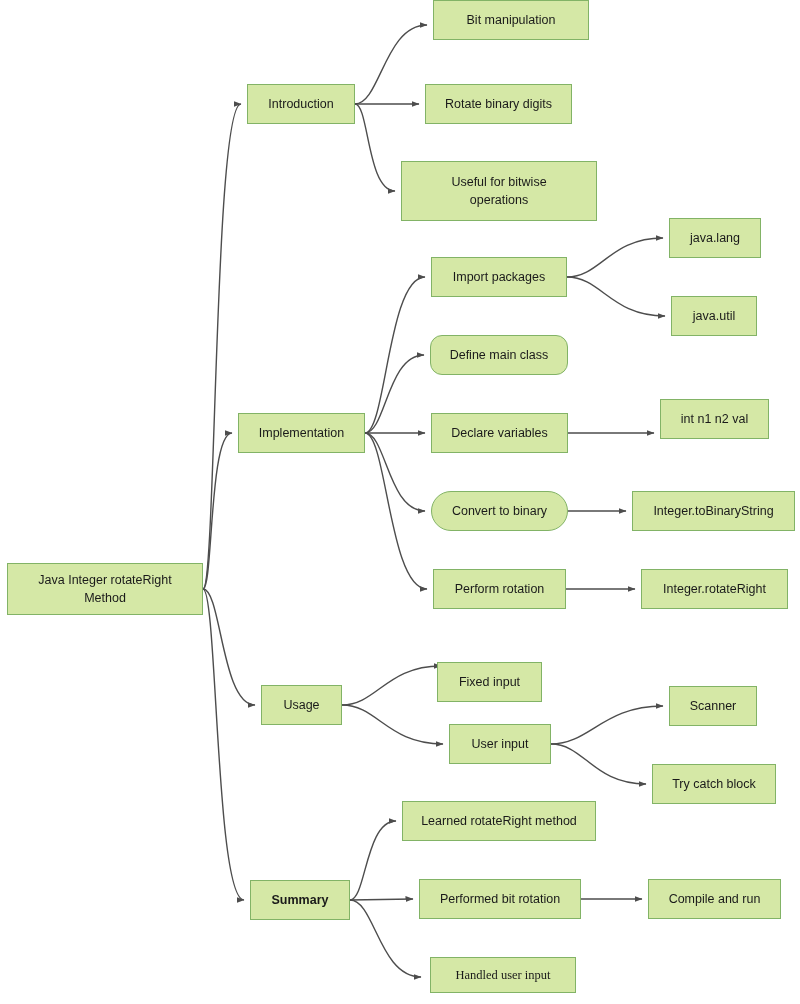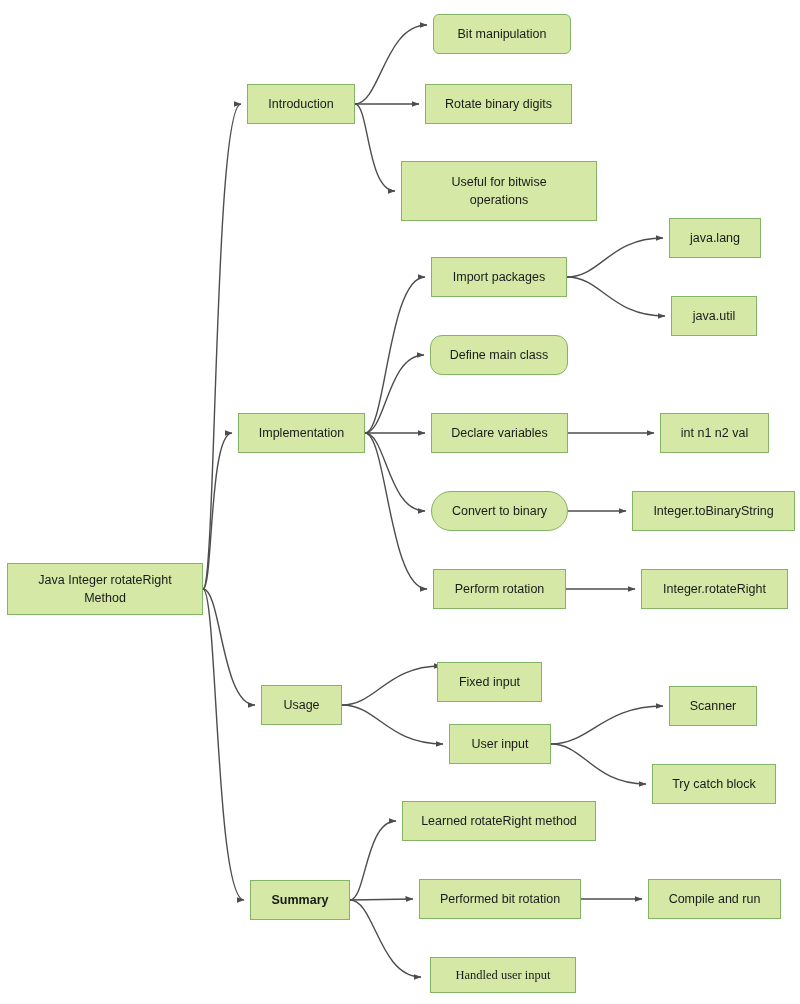--- a/index.html
+++ b/index.html
@@ -75,31 +75,31 @@
       <path d="M551,744 C584.25,744 593.25,784 646,784" fill="none" stroke="#4d4d4d" stroke-width="1.4" marker-end="url(#arrow)"></path>
       <path d="M350,900 C366.1,900 365.3,821 396,821" fill="none" stroke="#4d4d4d" stroke-width="1.4" marker-end="url(#arrow)"></path>
       <path d="M350,900 L413,899" fill="none" stroke="#4d4d4d" stroke-width="1.4" marker-end="url(#arrow)"></path>
       <path d="M581,899 L642,899" fill="none" stroke="#4d4d4d" stroke-width="1.4" marker-end="url(#arrow)"></path>
       <path d="M350,900 C374.85,900 379.05,977 421,977" fill="none" stroke="#4d4d4d" stroke-width="1.4" marker-end="url(#arrow)"></path>
     </svg>
   <div id="node-layer">
       <div class="node root" style="left: 7px; top: 563px; width: 196px; height: 52px;">Java Integer rotateRight
 Method</div>
       <div class="node" style="left: 247px; top: 84px; width: 108px; height: 40px;">Introduction</div>
-      <div class="node" style="left: 433px; top: 14px; width: 138px; height: 40px; border-radius: 6px;">Bit manipulation</div>
+      <div class="node" style="left: 433px; top: 0; width: 156px; height: 40px;">Bit manipulation</div>
       <div class="node" style="left: 425px; top: 84px; width: 147px; height: 40px;">Rotate binary digits</div>
       <div class="node" style="left: 401px; top: 161px; width: 196px; height: 60px;">Useful for bitwise
 operations</div>
       <div class="node" style="left: 238px; top: 413px; width: 127px; height: 40px;">Implementation</div>
       <div class="node" style="left: 431px; top: 257px; width: 136px; height: 40px;">Import packages</div>
       <div class="node" style="left: 669px; top: 218px; width: 92px; height: 40px;">java.lang</div>
       <div class="node" style="left: 671px; top: 296px; width: 86px; height: 40px;">java.util</div>
       <div class="node" style="left: 430px; top: 335px; width: 138px; height: 40px; border-radius: 12px;">Define main class</div>
       <div class="node" style="left: 431px; top: 413px; width: 137px; height: 40px;">Declare variables</div>
-      <div class="node" style="left: 660px; top: 413px; width: 109px; height: 40px;">int n1 n2 val</div>
+      <div class="node" style="left: 660px; top: 399px; width: 109px; height: 40px;">int n1 n2 val</div>
       <div class="node" style="left: 431px; top: 491px; width: 137px; height: 40px; border-radius: 20px;">Convert to binary</div>
       <div class="node" style="left: 632px; top: 491px; width: 163px; height: 40px;">Integer.toBinaryString</div>
       <div class="node" style="left: 433px; top: 569px; width: 133px; height: 40px;">Perform rotation</div>
       <div class="node" style="left: 641px; top: 569px; width: 147px; height: 40px;">Integer.rotateRight</div>
       <div class="node" style="left: 261px; top: 685px; width: 81px; height: 40px;">Usage</div>
       <div class="node" style="left: 437px; top: 646px; width: 105px; height: 40px; margin-top: 16px;">Fixed input</div>
       <div class="node" style="left: 449px; top: 724px; width: 102px; height: 40px;">User input</div>
       <div class="node" style="left: 669px; top: 686px; width: 88px; height: 40px;">Scanner</div>
       <div class="node" style="left: 652px; top: 764px; width: 124px; height: 40px;">Try catch block</div>
       <div class="node" style="left: 250px; top: 880px; width: 100px; height: 40px; font-weight: bold;">Summary</div>

